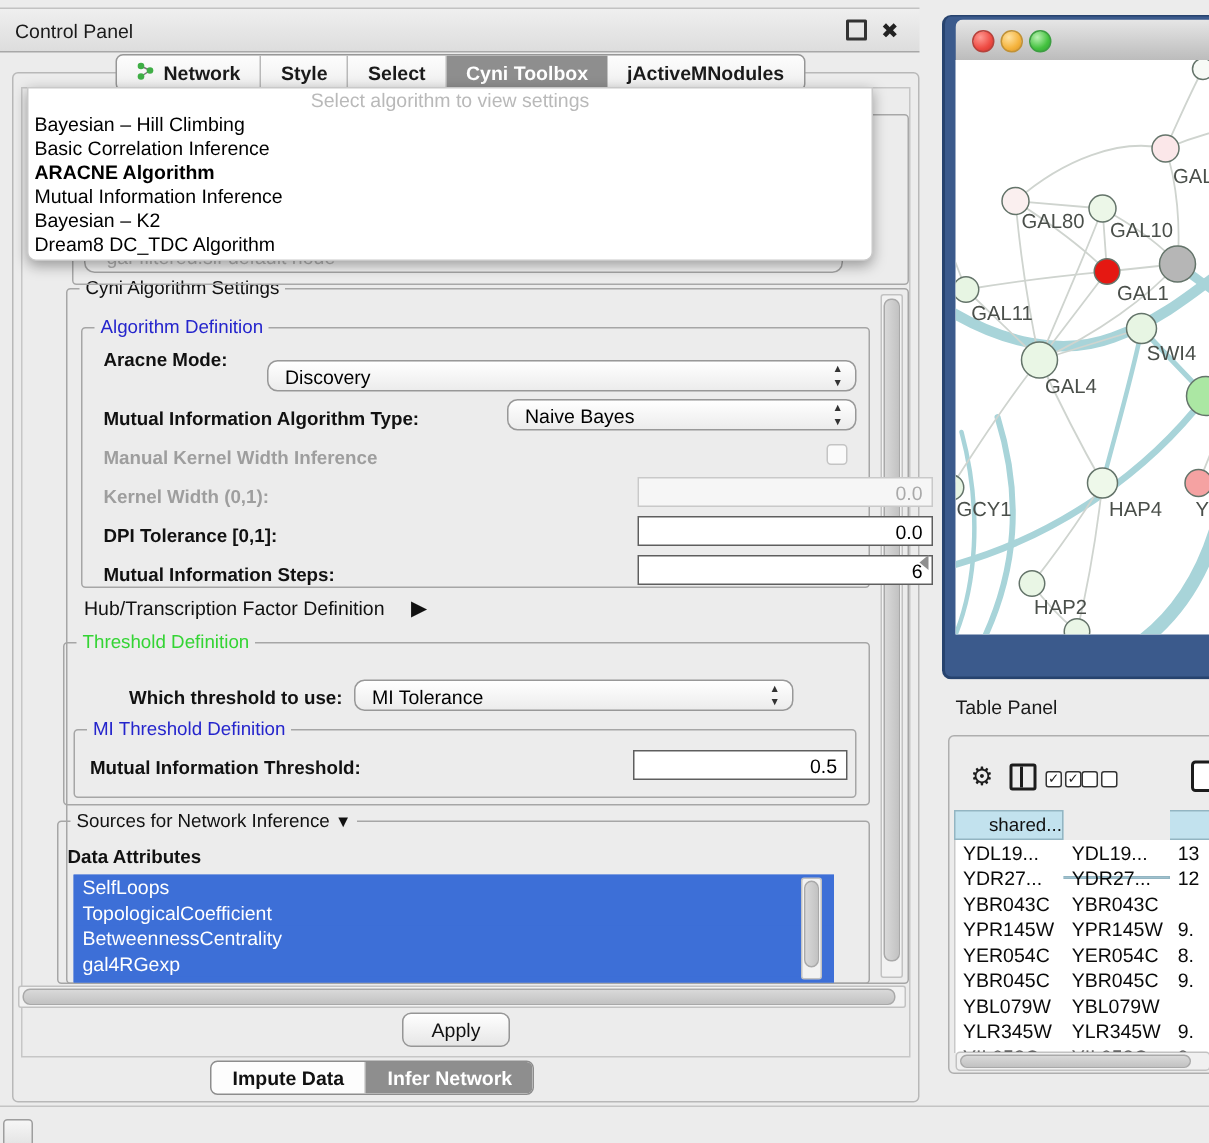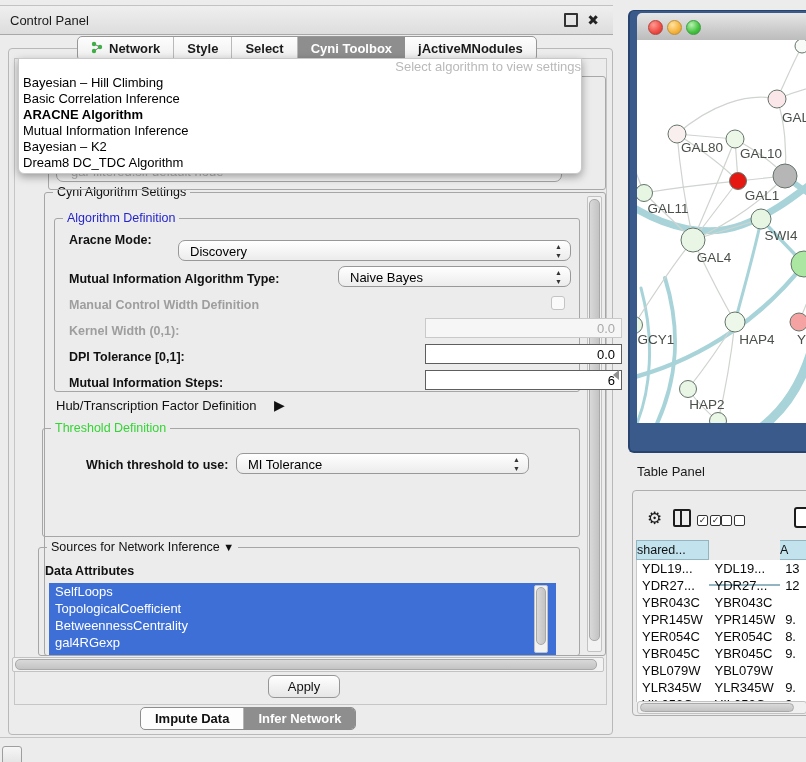--- a/index.html
+++ b/index.html
@@ -25,21 +25,21 @@
   .tabbar{left:77px;top:36px;height:23px;display:flex;border:1px solid #979797;border-radius:5px;
     background:linear-gradient(#fdfdfd,#eeeeee);overflow:hidden;z-index:20;}
   .tab{display:flex;align-items:center;gap:5px;padding:0 13px;font-size:13px;font-weight:600;color:#1a1a1a;
     border-right:1px solid #b9b9b9;white-space:nowrap;}
   .tab:last-child{border-right:none;}
   .tab.sel{background:#8e8e8e;color:#fff;border-right:none;}
   
   .popup{left:18px;top:58px;width:562px;height:114px;background:#fff;
     border:1px solid #c9c9c9;border-radius:0 0 6px 6px;
     box-shadow:0 3px 9px rgba(0,0,0,.35);z-index:50;}
-  .popup .hint{height:16px;text-align:right;color:#b9b9b9;font-size:13px;line-height:16px;}
+  .popup .hint{height:16px;text-align:center;color:#b9b9b9;font-size:13px;line-height:16px;}
   .popup .item{height:16px;line-height:16px;font-size:13px;color:#000;padding-left:4px;white-space:nowrap;}
   .popup .item.sel{font-weight:bold;}
   
   .inf-group{left:48px;top:76px;width:556px;height:112px;border:1px solid #a8a8a8;border-radius:3px;z-index:4;}
   .inf-combo{left:56px;top:160px;width:506px;height:22px;border:1px solid #a5a5a5;border-radius:7px;
     background:#f4f4f4;z-index:5;font-size:13px;color:#b5b5b5;line-height:22px;padding-left:14px;box-sizing:border-box;}
   
   .group{position:absolute;border:1px solid #a6a6a6;border-radius:3px;}
   .legend{position:absolute;top:-8px;left:8px;background:#ececec;padding:0 4px;font-size:12.5px;color:#111;white-space:nowrap;}
   .legend.blue{color:#2525cc;}
@@ -90,21 +90,21 @@
   .tp-outer{left:632px;top:490px;width:180px;height:224px;border:1px solid #aeaeae;border-radius:4px;background:#ececec;}
   .ticon{position:absolute;color:#1c1c1c;}
   .cols-icon{width:14px;height:14px;border:2px solid #1c1c1c;border-radius:2px;}
   .cols-icon div{width:2px;height:100%;background:#1c1c1c;margin-left:5px;}
   .cbx{display:inline-block;width:9px;height:9px;border:1.5px solid #333;border-radius:2px;font-size:9px;line-height:9px;
     color:#222;text-align:center;vertical-align:middle;margin-right:2px;background:#fff;}
   .file-icon{width:15px;height:17px;border:2px solid #1c1c1c;border-radius:3px;background:#fff;}
   .tbl{left:636px;top:540px;width:200px;}
   .thead{display:flex;height:20px;}
   .th{box-sizing:border-box;background:#c2e2ee;border:1px solid #93b5c2;border-left:none;
-    font-size:12.5px;color:#111;text-align:left;line-height:18px;overflow:hidden;white-space:nowrap;}
+    font-size:12.5px;color:#111;text-align:right;line-height:18px;overflow:hidden;white-space:nowrap;}
   .th:first-child{border-left:1px solid #93b5c2;}
   .trows{overflow:hidden;background:#fff;border-left:1px solid #c9c9c9;}
   .tr{display:flex;height:17px;}
   .td{box-sizing:border-box;font-size:13px;color:#0a0a0a;line-height:17px;padding-left:5px;
     overflow:hidden;white-space:nowrap;}
   .tbl-hscroll{position:absolute;left:637px;top:701px;width:168px;height:11px;
     background:#f0f0f0;border:1px solid #c2c2c2;border-radius:3px;}
   
   .bottom-line{left:0;top:737px;width:806px;border-top:1px solid #c4c4c4;}
   .mini-btn{left:2px;top:746px;width:18px;height:18px;border:1px solid #9e9e9e;border-radius:3px;
@@ -184,21 +184,21 @@
       <span>Discovery</span>
       <span class="stepper">▲<br>▼</span>
     </div>
 
     <span class="lbl" style="left:14px;top:53px;">Mutual Information Algorithm Type:</span>
     <div class="combo" style="left:283px;top:47px;width:233px;">
       <span>Naive Bayes</span>
       <span class="stepper">▲<br>▼</span>
     </div>
 
-    <span class="lbl disabled" style="left:14px;top:79px;">Manual Control Width Definition</span>
+    <span class="lbl disabled" style="left:14px;top:79px;">Manual Kernel Width Inference</span>
     <span class="chk" style="left:496px;top:77px;"></span>
 
     <span class="lbl disabled" style="left:14px;top:105px;">Kernel Width (0,1):</span>
     <input class="fld dis" style="left: 370px; top: 99px; width: 197px;" readonly="" value="0.0">
 
     <span class="lbl" style="left:14px;top:131px;">DPI Tolerance [0,1]:</span>
     <input class="fld" style="left: 370px; top: 125px; width: 197px;" readonly="" value="0.0">
 
     <span class="lbl" style="left:14px;top:157px;">Mutual Information Steps:</span>
     <input class="fld" style="left: 370px; top: 151px; width: 197px;" readonly="" value="6">
@@ -209,20 +209,25 @@
 
   <div class="group" style="left:42px;top:428px;width:536px;height:107px;">
     <span class="legend green">Threshold Definition</span>
 
     <span class="lbl" style="left:43px;top:29px;">Which threshold to use:</span>
     <div class="combo" style="left:193px;top:24px;width:293px;">
       <span>MI Tolerance</span>
       <span class="stepper">▲<br>▼</span>
     </div>
 
+    <div class="group" style="left:6px;top:57px;width:520px;height:44px;">
+      <span class="legend blue">MI Threshold Definition</span>
+      <span class="lbl" style="left:10px;top:18px;">Mutual Information Threshold:</span>
+      <input class="fld" style="left: 372px; top: 13px; width: 143px;" readonly="" value="0.5">
+    </div>
   </div>
 
   <div class="group" style="left:38px;top:547px;width:540px;height:107px;">
     <span class="legend">
       <span>Sources for Network Inference</span>
       <span style="font-size:11px;">▼</span>
     </span>
     <span class="lbl" style="left:6px;top:16px;">Data Attributes</span>
     <div class="attr-list" style="left:10px;top:35px;width:507px;height:72px;" id="attr-list">
         <div class="attr-item">SelfLoops</div>

